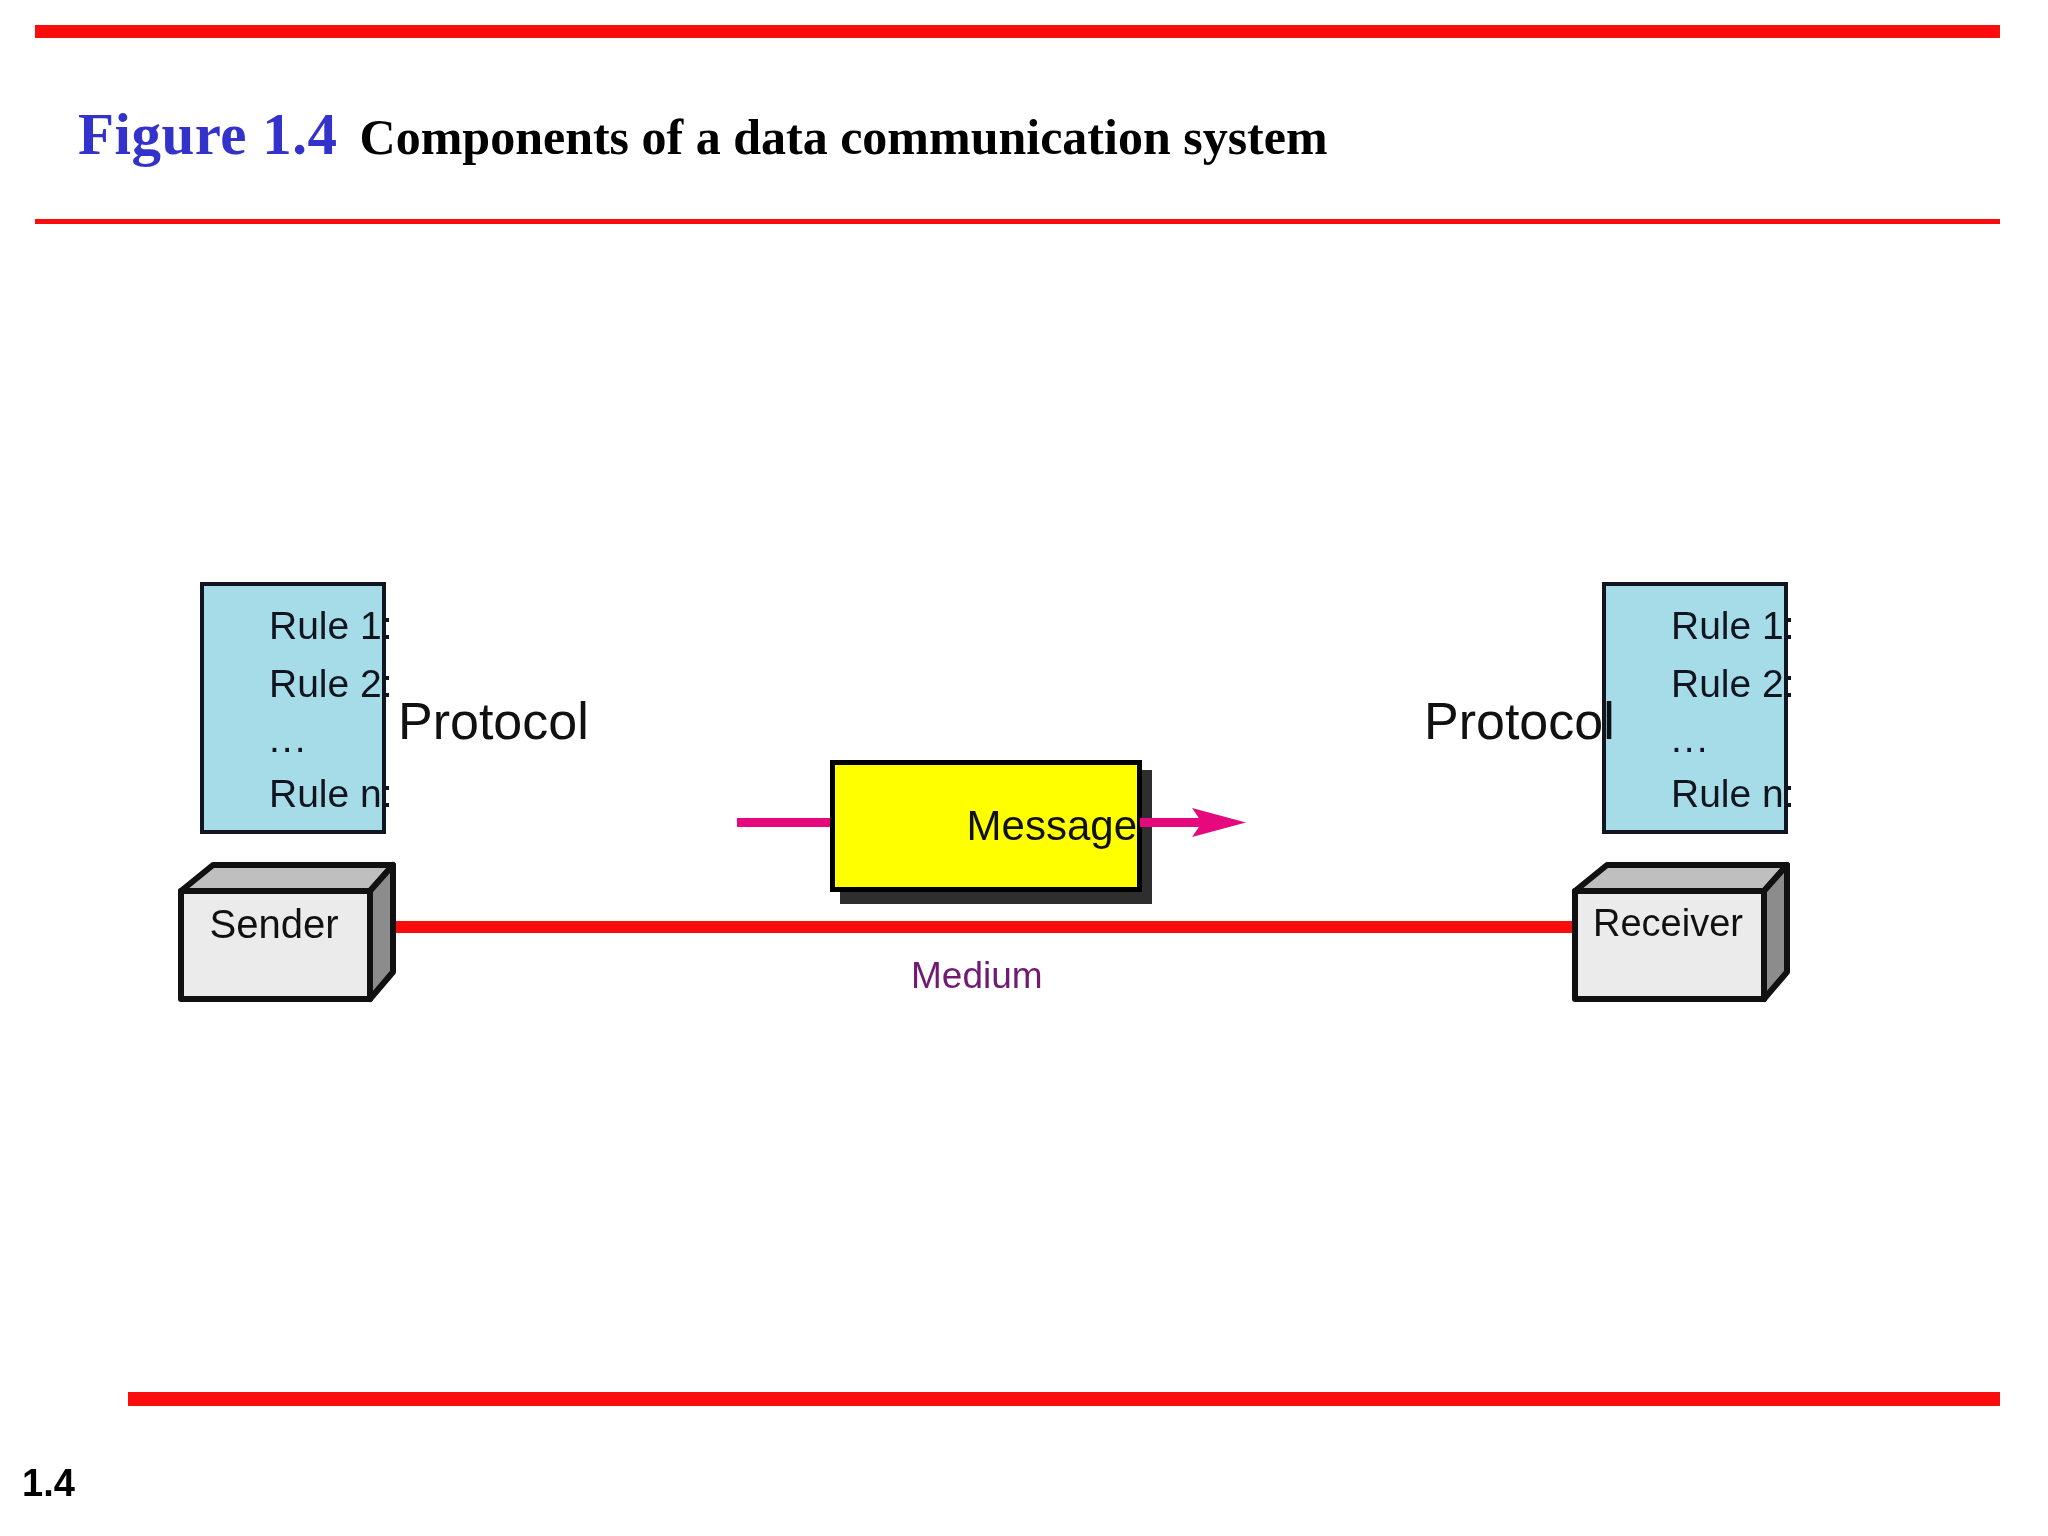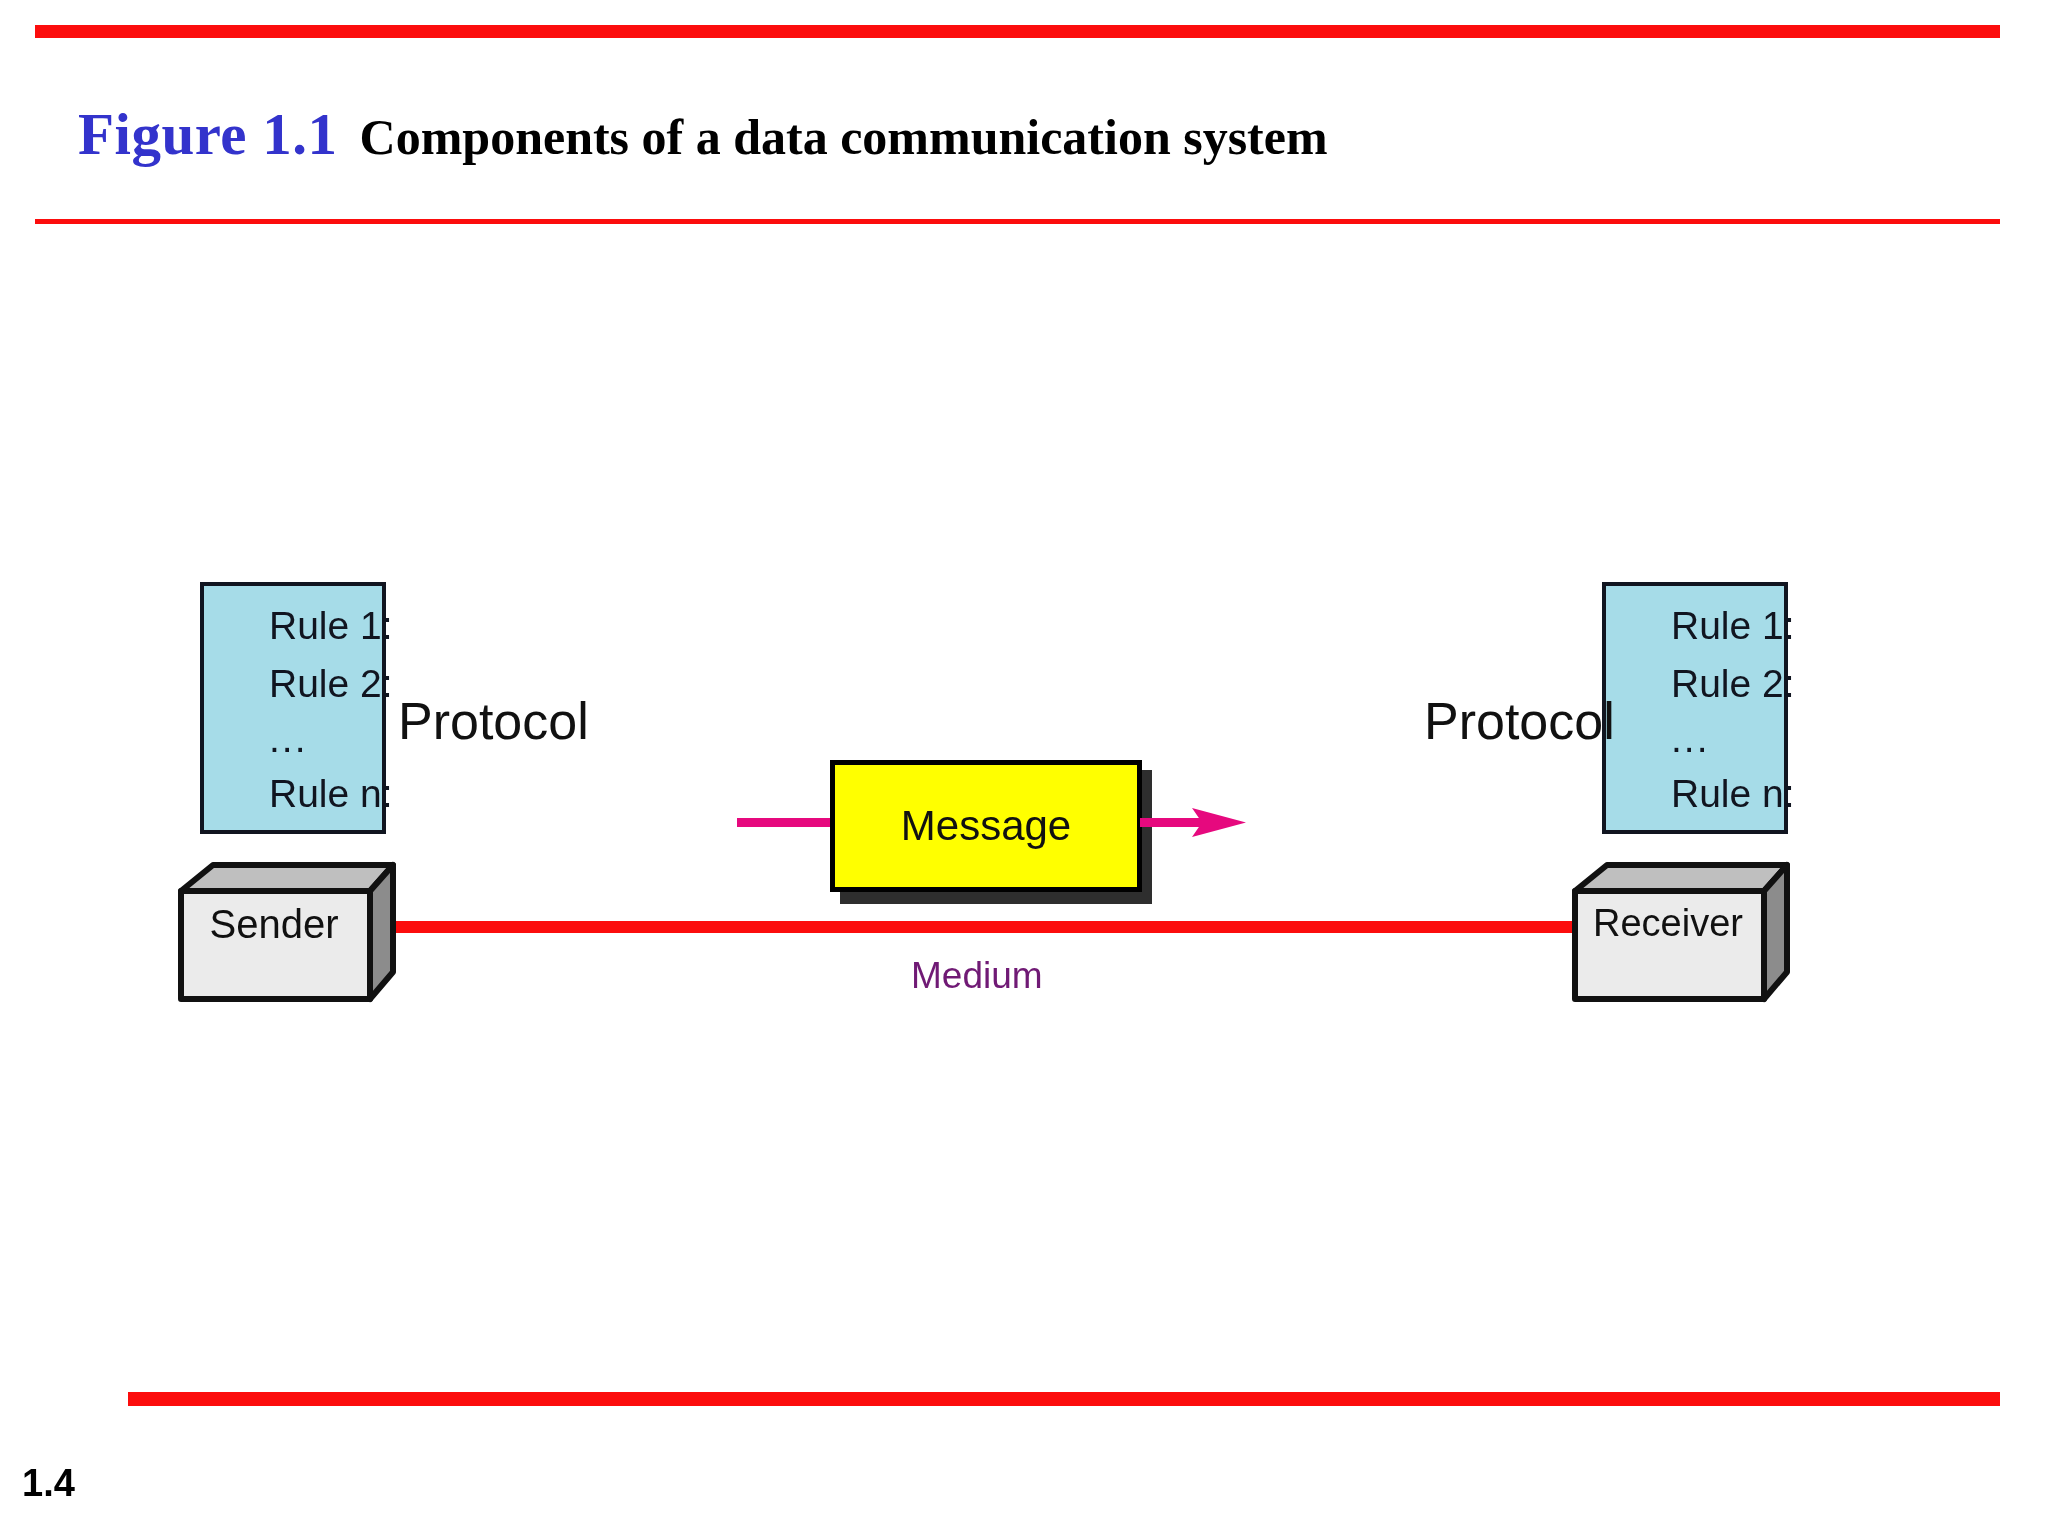--- a/index.html
+++ b/index.html
@@ -147,21 +147,21 @@
     position: absolute;
     left: 830px;
     top: 760px;
     width: 312px;
     height: 132px;
     background: #ffff00;
     border: 5px solid #000000;
     box-sizing: border-box;
     display: flex;
     align-items: center;
-    justify-content: center;
+    justify-content: flex-end;
   }
   #message-label {
     font-size: 42px;
     color: #111111;
     white-space: nowrap;
   }
 
   
   #arrow-tail-left {
     position: absolute;
@@ -190,21 +190,21 @@
     color: #000000;
     white-space: nowrap;
   }
 </style>
 </head>
 <body>
 
 <div class="rule-bar" id="top-bar"></div>
 
 <div id="title-block">
-  <span id="figure-number">Figure 1.1</span><span id="figure-caption">Components of a data communication system</span>
+  <span id="figure-number">Figure 1.4</span><span id="figure-caption">Components of a data communication system</span>
 </div>
 
 <div class="rule-bar" id="title-sep"></div>
 
 <div id="diagram">
 
   <div class="rule-box" id="rule-box-left">
     <div class="rule-line">Rule 1:</div>
     <div class="rule-line">Rule 2:</div>
     <div class="rule-line ellipsis">...</div>

